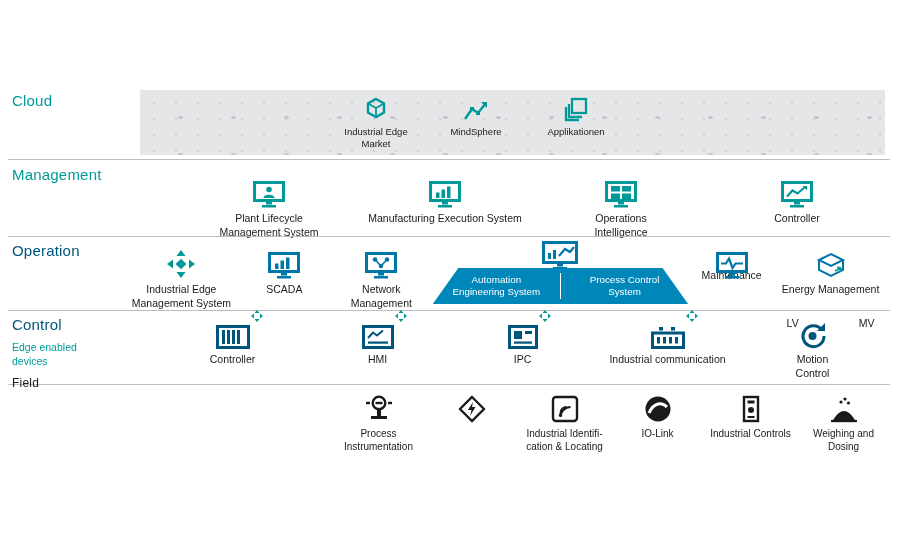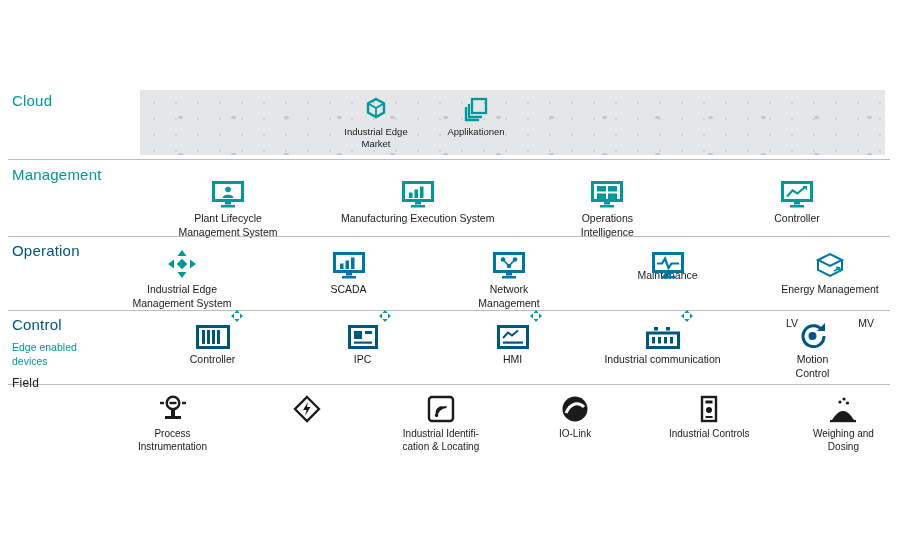--- a/index.html
+++ b/index.html
@@ -1,20 +1,20 @@
 <!DOCTYPE html>
 <html><head>
 <meta charset="utf-8">
 <style>
   html,body{margin:0;padding:0}
   body{width:900px;height:550px;background:#fff;font-family:"Liberation Sans",sans-serif;position:relative;overflow:hidden}
   .layer-label{position:absolute;left:12px;font-size:15px;font-weight:400;letter-spacing:.2px}
   .c-teal{color:#009999}.c-blue{color:#00557c}.c-black{color:#1a1a1a}
   .sep{position:absolute;left:8px;width:882px;height:1px;background:#b9bec3}
-  .row{position:absolute;display:flex;justify-content:space-between;align-items:flex-start}
+  .row{position:absolute;display:flex;justify-content:flex-end;align-items:flex-start}
   .item{display:flex;flex-direction:column;align-items:center;text-align:center}
   .icw{height:38px;display:flex;align-items:flex-end;justify-content:center;position:relative}
   .lbl{font-size:10.5px;color:#1a1a1a;white-space:pre-line;line-height:1.3;margin-top:4px}
   .cloud-band{position:absolute;left:140px;top:90px;width:745px;height:65px;background:#e4e6e8;
     background-image:radial-gradient(#cfd3d6 1.5px,transparent 1.6px),radial-gradient(#c3c7cb 2.4px,transparent 2.5px);
     background-size:22px 16px,53px 37px;background-position:3px 5px,14px 9px}
   .cloud-items{position:absolute;left:330px;top:96px;display:flex;gap:8px}
   .cloud-items .item{width:92px}
   .cloud-items .icw{height:27px}
   .cloud-items .lbl{font-size:9.5px;margin-top:3px}
@@ -55,20 +55,31 @@
         <svg width="26" height="26" viewBox="0 0 26 26">
           <path d="M13 2 l8 4.5 v9 L13 20 5 15.5 v-9 z" fill="none" stroke="currentColor" stroke-width="2.4"></path>
           <path d="M5 6.5 L13 11 l8 -4.5 M13 11 v9" stroke="currentColor" stroke-width="1.8" fill="none"></path>
         </svg>
       </span>
       <div class="lbl">Industrial Edge
 Market</div>
     </div>
     <div class="item">
       <span class="icw">
+        <svg width="28" height="24" viewBox="0 0 28 24">
+          <polyline points="3,20 10,10 16,14 24,4" fill="none" stroke="currentColor" stroke-width="2.4"></polyline>
+          <rect x="8" y="8" width="4" height="4" fill="currentColor"></rect>
+          <rect x="14" y="12" width="4" height="4" fill="currentColor"></rect>
+          <path d="M19 3 h6 v6 z" fill="currentColor"></path>
+        </svg>
+      </span>
+      <div class="lbl">MindSphere</div>
+    </div>
+    <div class="item">
+      <span class="icw">
         <svg width="26" height="26" viewBox="0 0 26 26">
           <rect x="9" y="2" width="14" height="14" fill="none" stroke="currentColor" stroke-width="2.3"></rect>
           <path d="M6 7 v13 h13" fill="none" stroke="currentColor" stroke-width="2.3"></path>
           <path d="M3 10 v13 h13" fill="none" stroke="currentColor" stroke-width="2.3"></path>
         </svg>
       </span>
       <div class="lbl">Applikationen</div>
     </div>
   </div>
   <div class="sep" style="top:159px"></div>
@@ -167,20 +178,37 @@
           <circle cx="10" cy="7.5" r="2.3" fill="currentColor"></circle>
           <circle cx="22" cy="7.5" r="2.3" fill="currentColor"></circle>
           <circle cx="16" cy="14" r="2.3" fill="currentColor"></circle>
           <rect x="13" y="20.5" width="6" height="3" fill="currentColor"></rect>
           <rect x="9" y="24" width="14" height="2.5" fill="currentColor"></rect>
         </svg>
       </span>
       <div class="lbl">Network
 Management</div>
     </div>
+    <div class="banner-block">
+      <svg width="36" height="30" viewBox="0 0 36 30" class="opblue-ic">
+        <rect x="1.5" y="1.5" width="33" height="20" fill="none" stroke="currentColor" stroke-width="3"></rect>
+        <rect x="6" y="12" width="3" height="6" fill="currentColor"></rect>
+        <rect x="11" y="9" width="3" height="9" fill="currentColor"></rect>
+        <polyline points="17,15 23,8 28,11 32,6" fill="none" stroke="currentColor" stroke-width="2.2"></polyline>
+        <rect x="15" y="22.5" width="6" height="3" fill="currentColor"></rect>
+        <rect x="11" y="26" width="14" height="2.5" fill="currentColor"></rect>
+      </svg>
+      <div class="trapezoid">
+        <div class="ban-txt">Automation
+Engineering System</div>
+        <div class="ban-div"></div>
+        <div class="ban-txt">Process Control
+System</div>
+      </div>
+    </div>
     <div class="item" style="width:88px">
       <span class="icw">
         <svg width="32" height="27" viewBox="0 0 32 27">
           <rect x="1.5" y="1.5" width="29" height="18" fill="none" stroke="currentColor" stroke-width="3"></rect>
           <polyline points="5,11.5 10,11.5 13,6.5 16.5,16 19.5,11.5 27,11.5" fill="none" stroke="currentColor" stroke-width="2.2"></polyline>
           <rect x="13" y="20.5" width="6" height="3" fill="currentColor"></rect>
           <rect x="9" y="24" width="14" height="2.5" fill="currentColor"></rect>
         </svg>
       </span>
       <div class="lbl"></div>
@@ -220,50 +248,50 @@
           <path d="M6 0 l2.5 3 h-5 z"></path>
             <path d="M6 12 l2.5 -3 h-5 z"></path>
             <path d="M0 6 l3 -2.5 v5 z"></path>
             <path d="M12 6 l-3 -2.5 v5 z"></path>
         </svg>
       </span>
       <div class="lbl">Controller</div>
     </div>
     <div class="item">
       <span class="icw">
+        <svg width="32" height="24" viewBox="0 0 32 24">
+          <rect x="1.5" y="1.5" width="29" height="21" fill="none" stroke="currentColor" stroke-width="3"></rect>
+          <polyline points="6,13 11,7.5 15,10.5 21,5.5" stroke="currentColor" stroke-width="2" fill="none"></polyline>
+          <rect x="6" y="16.5" width="20" height="2.2" fill="currentColor"></rect>
+        </svg>
+        <svg class="edge-badge" width="12" height="12" viewBox="0 0 12 12" fill="#009999">
+          <path d="M6 0 l2.5 3 h-5 z"></path>
+            <path d="M6 12 l2.5 -3 h-5 z"></path>
+            <path d="M0 6 l3 -2.5 v5 z"></path>
+            <path d="M12 6 l-3 -2.5 v5 z"></path>
+        </svg>
+      </span>
+      <div class="lbl">HMI</div>
+    </div>
+    <div class="item">
+      <span class="icw">
         <svg width="30" height="24" viewBox="0 0 30 24">
           <rect x="1.5" y="1.5" width="27" height="21" fill="none" stroke="currentColor" stroke-width="3"></rect>
           <rect x="6" y="6" width="8" height="8" fill="currentColor"></rect>
           <rect x="17" y="6" width="7" height="3" fill="currentColor"></rect>
           <rect x="6" y="16.5" width="18" height="2.2" fill="currentColor"></rect>
         </svg>
         <svg class="edge-badge" width="12" height="12" viewBox="0 0 12 12" fill="#009999">
           <path d="M6 0 l2.5 3 h-5 z"></path>
             <path d="M6 12 l2.5 -3 h-5 z"></path>
             <path d="M0 6 l3 -2.5 v5 z"></path>
             <path d="M12 6 l-3 -2.5 v5 z"></path>
         </svg>
       </span>
       <div class="lbl">IPC</div>
-    </div>
-    <div class="item">
-      <span class="icw">
-        <svg width="32" height="24" viewBox="0 0 32 24">
-          <rect x="1.5" y="1.5" width="29" height="21" fill="none" stroke="currentColor" stroke-width="3"></rect>
-          <polyline points="6,13 11,7.5 15,10.5 21,5.5" stroke="currentColor" stroke-width="2" fill="none"></polyline>
-          <rect x="6" y="16.5" width="20" height="2.2" fill="currentColor"></rect>
-        </svg>
-        <svg class="edge-badge" width="12" height="12" viewBox="0 0 12 12" fill="#009999">
-          <path d="M6 0 l2.5 3 h-5 z"></path>
-            <path d="M6 12 l2.5 -3 h-5 z"></path>
-            <path d="M0 6 l3 -2.5 v5 z"></path>
-            <path d="M12 6 l-3 -2.5 v5 z"></path>
-        </svg>
-      </span>
-      <div class="lbl">HMI</div>
     </div>
     <div class="item">
       <span class="icw">
         <svg width="34" height="23" viewBox="0 0 34 23">
           <rect x="1.5" y="7" width="31" height="14.5" fill="none" stroke="currentColor" stroke-width="3"></rect>
           <rect x="6" y="11" width="3" height="6.5" fill="currentColor"></rect>
           <rect x="12" y="11" width="3" height="6.5" fill="currentColor"></rect>
           <rect x="18" y="11" width="3" height="6.5" fill="currentColor"></rect>
           <rect x="24" y="11" width="3" height="6.5" fill="currentColor"></rect>
           <rect x="8" y="1" width="4" height="3.5" fill="currentColor"></rect>

